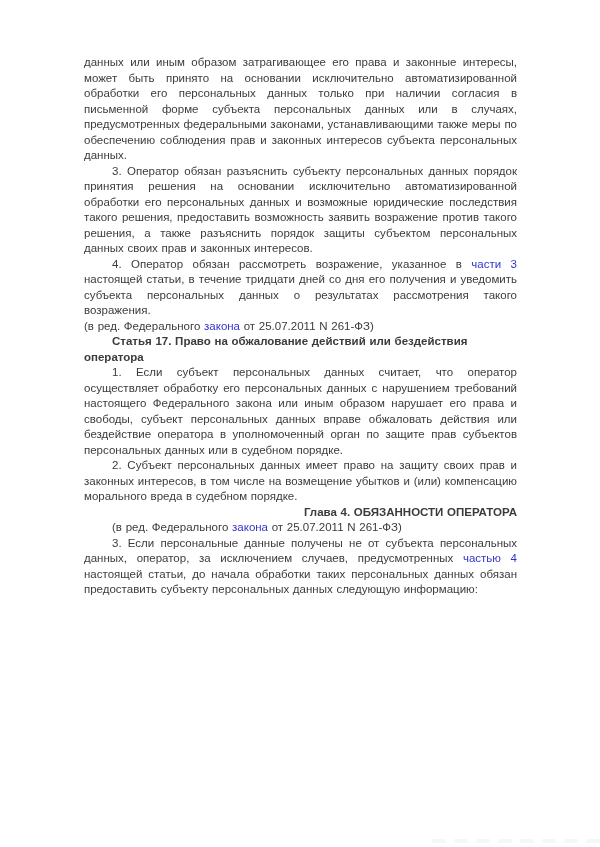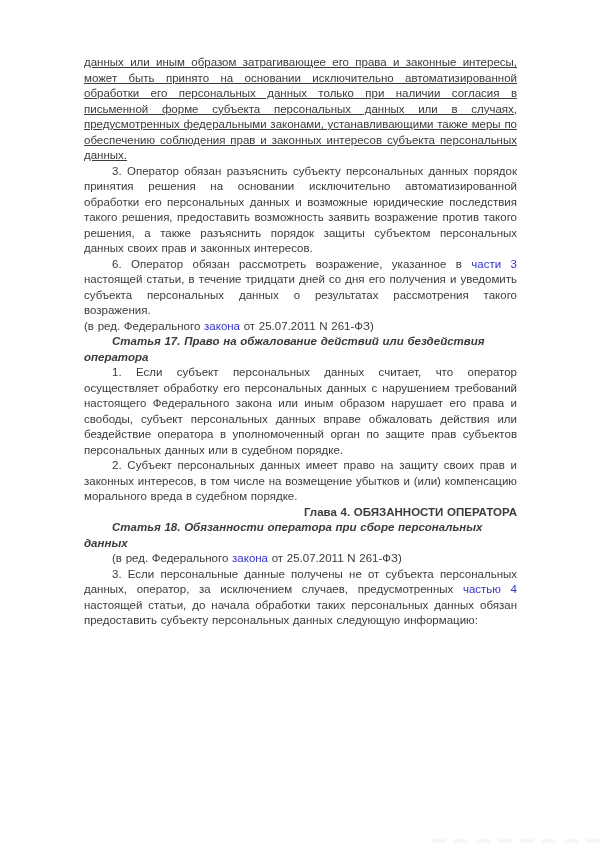--- a/index.html
+++ b/index.html
@@ -20,27 +20,26 @@
     box-sizing: border-box;
     padding: 55px 83px 0 84px;
   }
   .block {
     font-size: 11.5px;
     line-height: 15.5px;
     color: #3b3b3b;
     text-align: justify;
     word-spacing: 0.5px;
   }
-  .block:first-child { margin-top: 0; text-decoration: underline; }
+  .block:first-child { margin-top: 0; }
   .indent { text-indent: 28px; }
   .attached { margin-top: 0; }
   .article-heading {
     font-weight: bold;
     text-align: left;
-    font-style: italic;
   }
   .chapter-heading {
     font-weight: bold;
     text-align: right;
     text-indent: 0;
   }
   .doclink {
     color: #3333cc;
     cursor: pointer;
   }
@@ -58,27 +57,26 @@
     margin-left: 8px;
   }
 </style>
 </head>
 <body>
 
 <div class="page">
   <div class="doc-body">
       <div class="block paragraph"><span>данных или иным образом затрагивающее его права и законные интересы, может быть принято на основании исключительно автоматизированной обработки его персональных данных только при наличии согласия в письменной форме субъекта персональных данных или в случаях, предусмотренных федеральными законами, устанавливающими также меры по обеспечению соблюдения прав и законных интересов субъекта персональных данных.</span></div>
       <div class="block paragraph indent"><span>3. Оператор обязан разъяснить субъекту персональных данных порядок принятия решения на основании исключительно автоматизированной обработки его персональных данных и возможные юридические последствия такого решения, предоставить возможность заявить возражение против такого решения, а также разъяснить порядок защиты субъектом персональных данных своих прав и законных интересов.</span></div>
-      <div class="block paragraph indent"><span>6. Оператор обязан рассмотреть возражение, указанное в </span><span class="doclink">части 3</span><span> настоящей статьи, в течение тридцати дней со дня его получения и уведомить субъекта персональных данных о результатах рассмотрения такого возражения.</span></div>
+      <div class="block paragraph indent"><span>4. Оператор обязан рассмотреть возражение, указанное в </span><span class="doclink">части 3</span><span> настоящей статьи, в течение тридцати дней со дня его получения и уведомить субъекта персональных данных о результатах рассмотрения такого возражения.</span></div>
       <div class="block amendment attached"><span>(в ред. Федерального </span><span class="doclink">закона</span><span> от 25.07.2011 N 261-ФЗ)</span></div>
       <div class="block article-heading indent"><span>Статья 17. Право на обжалование действий или бездействия оператора</span></div>
       <div class="block paragraph indent"><span>1. Если субъект персональных данных считает, что оператор осуществляет обработку его персональных данных с нарушением требований настоящего Федерального закона или иным образом нарушает его права и свободы, субъект персональных данных вправе обжаловать действия или бездействие оператора в уполномоченный орган по защите прав субъектов персональных данных или в судебном порядке.</span></div>
       <div class="block paragraph indent"><span>2. Субъект персональных данных имеет право на защиту своих прав и законных интересов, в том числе на возмещение убытков и (или) компенсацию морального вреда в судебном порядке.</span></div>
       <div class="block chapter-heading"><span>Глава 4. ОБЯЗАННОСТИ ОПЕРАТОРА</span></div>
-      <div class="block article-heading indent"><span>Статья 18. Обязанности оператора при сборе персональных данных</span></div>
       <div class="block amendment indent"><span>(в ред. Федерального </span><span class="doclink">закона</span><span> от 25.07.2011 N 261-ФЗ)</span></div>
       <div class="block paragraph indent"><span>3. Если персональные данные получены не от субъекта персональных данных, оператор, за исключением случаев, предусмотренных </span><span class="doclink">частью 4</span><span> настоящей статьи, до начала обработки таких персональных данных обязан предоставить субъекту персональных данных следующую информацию:</span></div>
     </div>
   <div class="edge-dashes">
       <div class="edge-dash" style="background: rgb(247, 247, 247);"></div>
       <div class="edge-dash" style="background: rgb(247, 247, 247);"></div>
       <div class="edge-dash" style="background: rgb(247, 247, 247);"></div>
       <div class="edge-dash" style="background: rgb(247, 247, 247);"></div>
       <div class="edge-dash" style="background: rgb(247, 247, 247);"></div>
       <div class="edge-dash" style="background: rgb(247, 247, 247);"></div>

